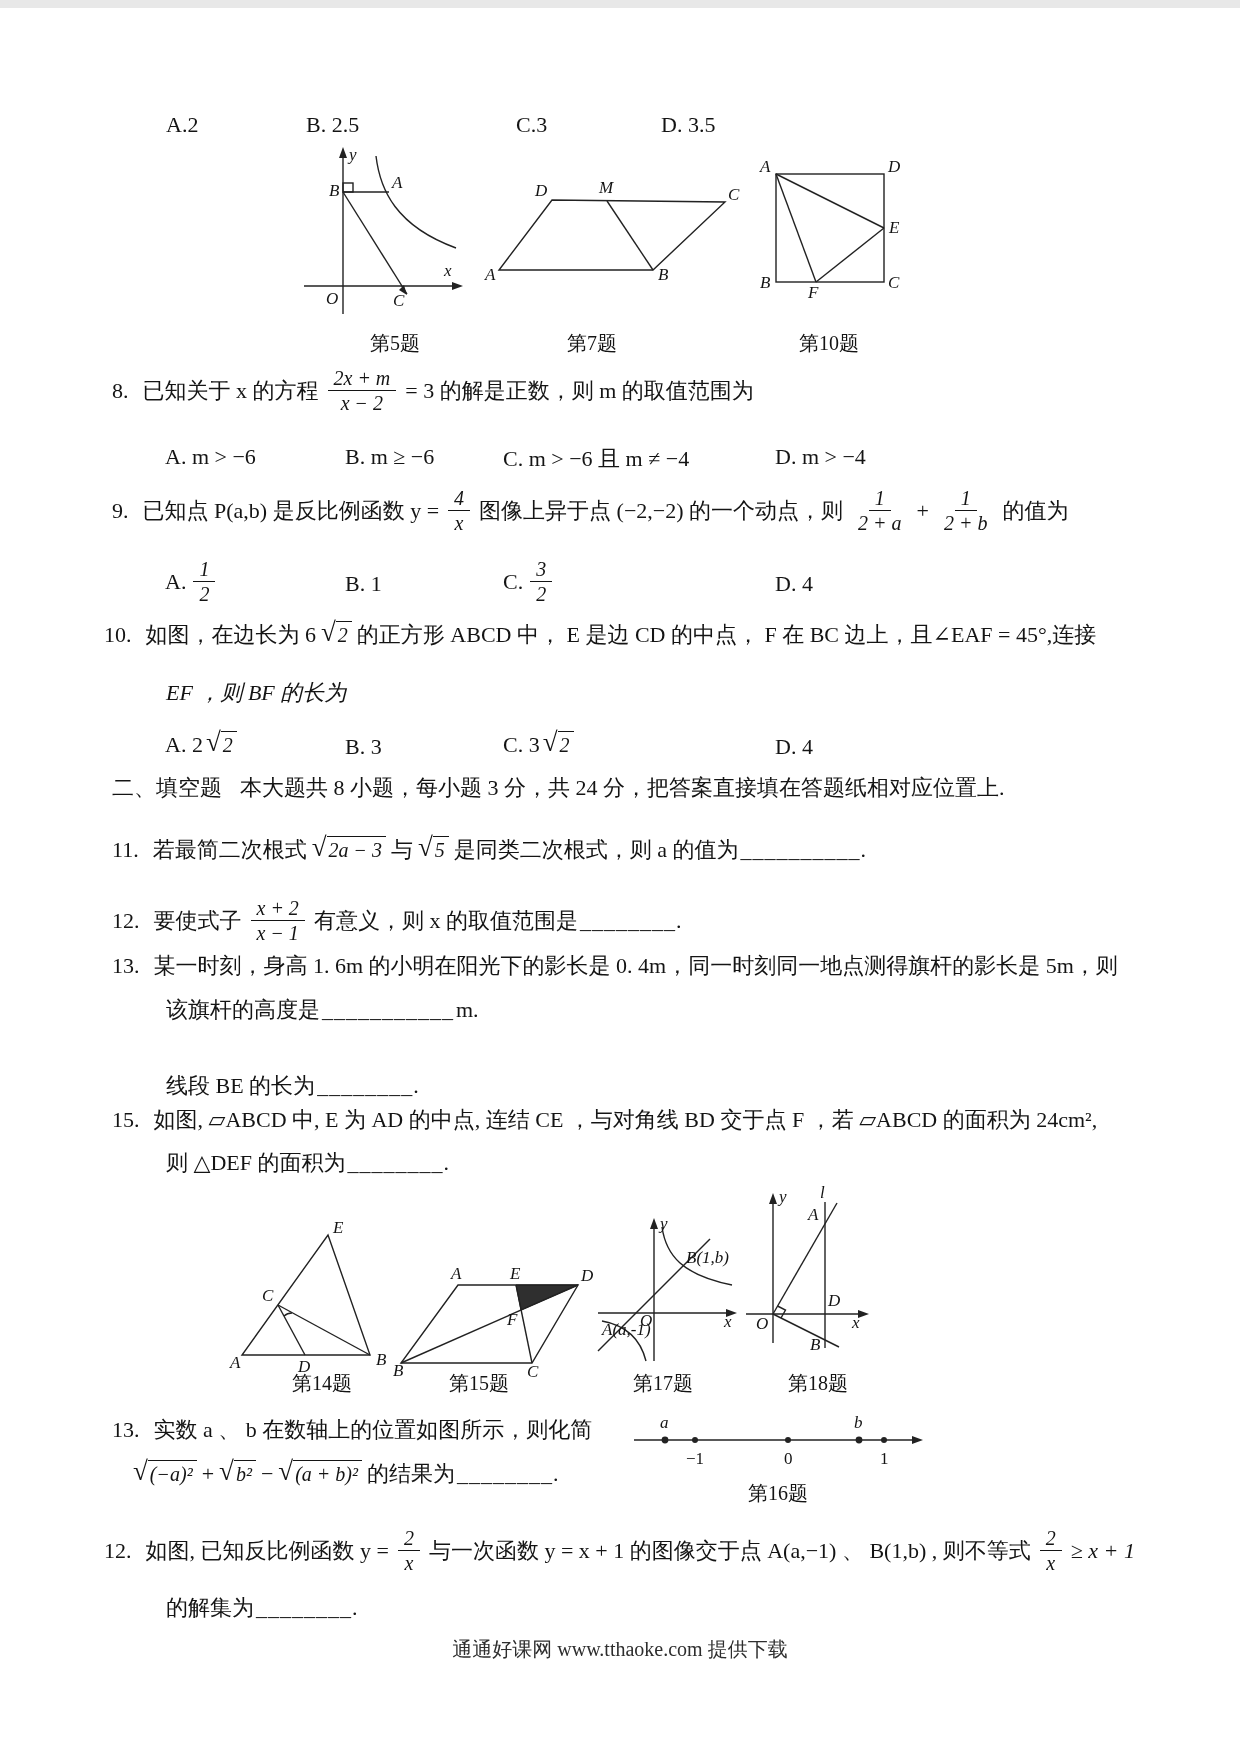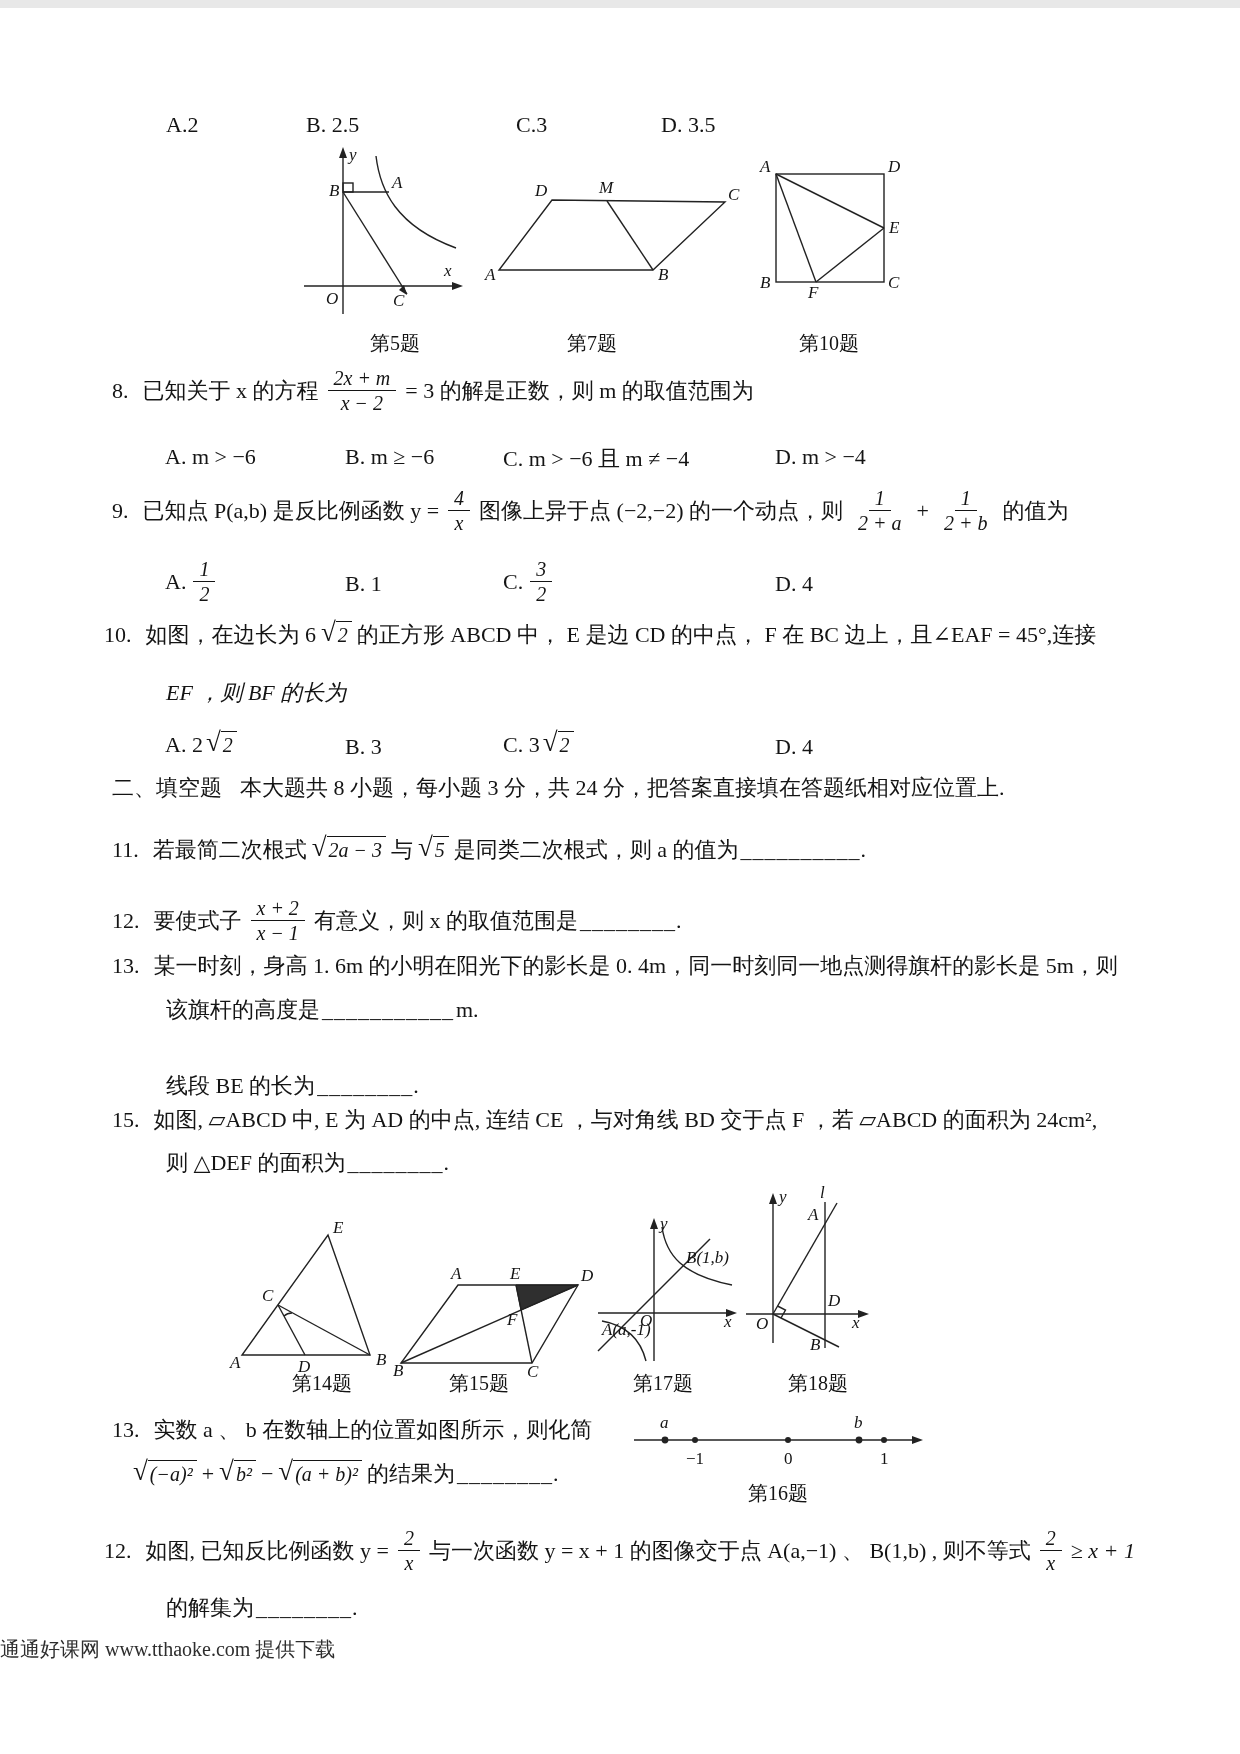--- a/index.html
+++ b/index.html
@@ -13,21 +13,21 @@
   .frac .fn{padding:0 6px;border-bottom:1.7px solid #141414;}
   .frac .fd{padding:0 6px;}
   .rad{display:inline-flex;align-items:flex-start;margin:0 3px;font-style:italic;}
   .rs{font-size:27px;line-height:1;font-style:normal;transform:translateY(-2px);}
   .rb{border-top:1.7px solid #141414;padding:1px 4px 0 2px;font-size:20px;line-height:1.2;}
   .opt{position:absolute;font-size:22px;white-space:nowrap;}
   .optflex{display:flex;align-items:center;}
   .cap{position:absolute;font-weight:normal;font-size:20px;width:110px;text-align:center;}
   .sec-title{font-weight:normal;margin-right:18px;}
   .blank{letter-spacing:1px;}
-  .footer{position:absolute;width:100%;font-size:20px;color:#2e2e2e;}
+  .footer{position:absolute;width:100%;text-align:center;font-size:20px;color:#2e2e2e;}
   svg{position:absolute;overflow:visible;}
   svg text{font-family:"Liberation Serif","DejaVu Serif",serif;font-style:italic;font-size:17px;fill:#141414;}
   svg .ln{stroke:#222;stroke-width:1.4;fill:none;}
   svg .ar{fill:#222;stroke:none;}
   svg .shade{fill:#2f2f2f;stroke:#222;}
 </style>
 </head>
 <body>
 
 <div class="page">

